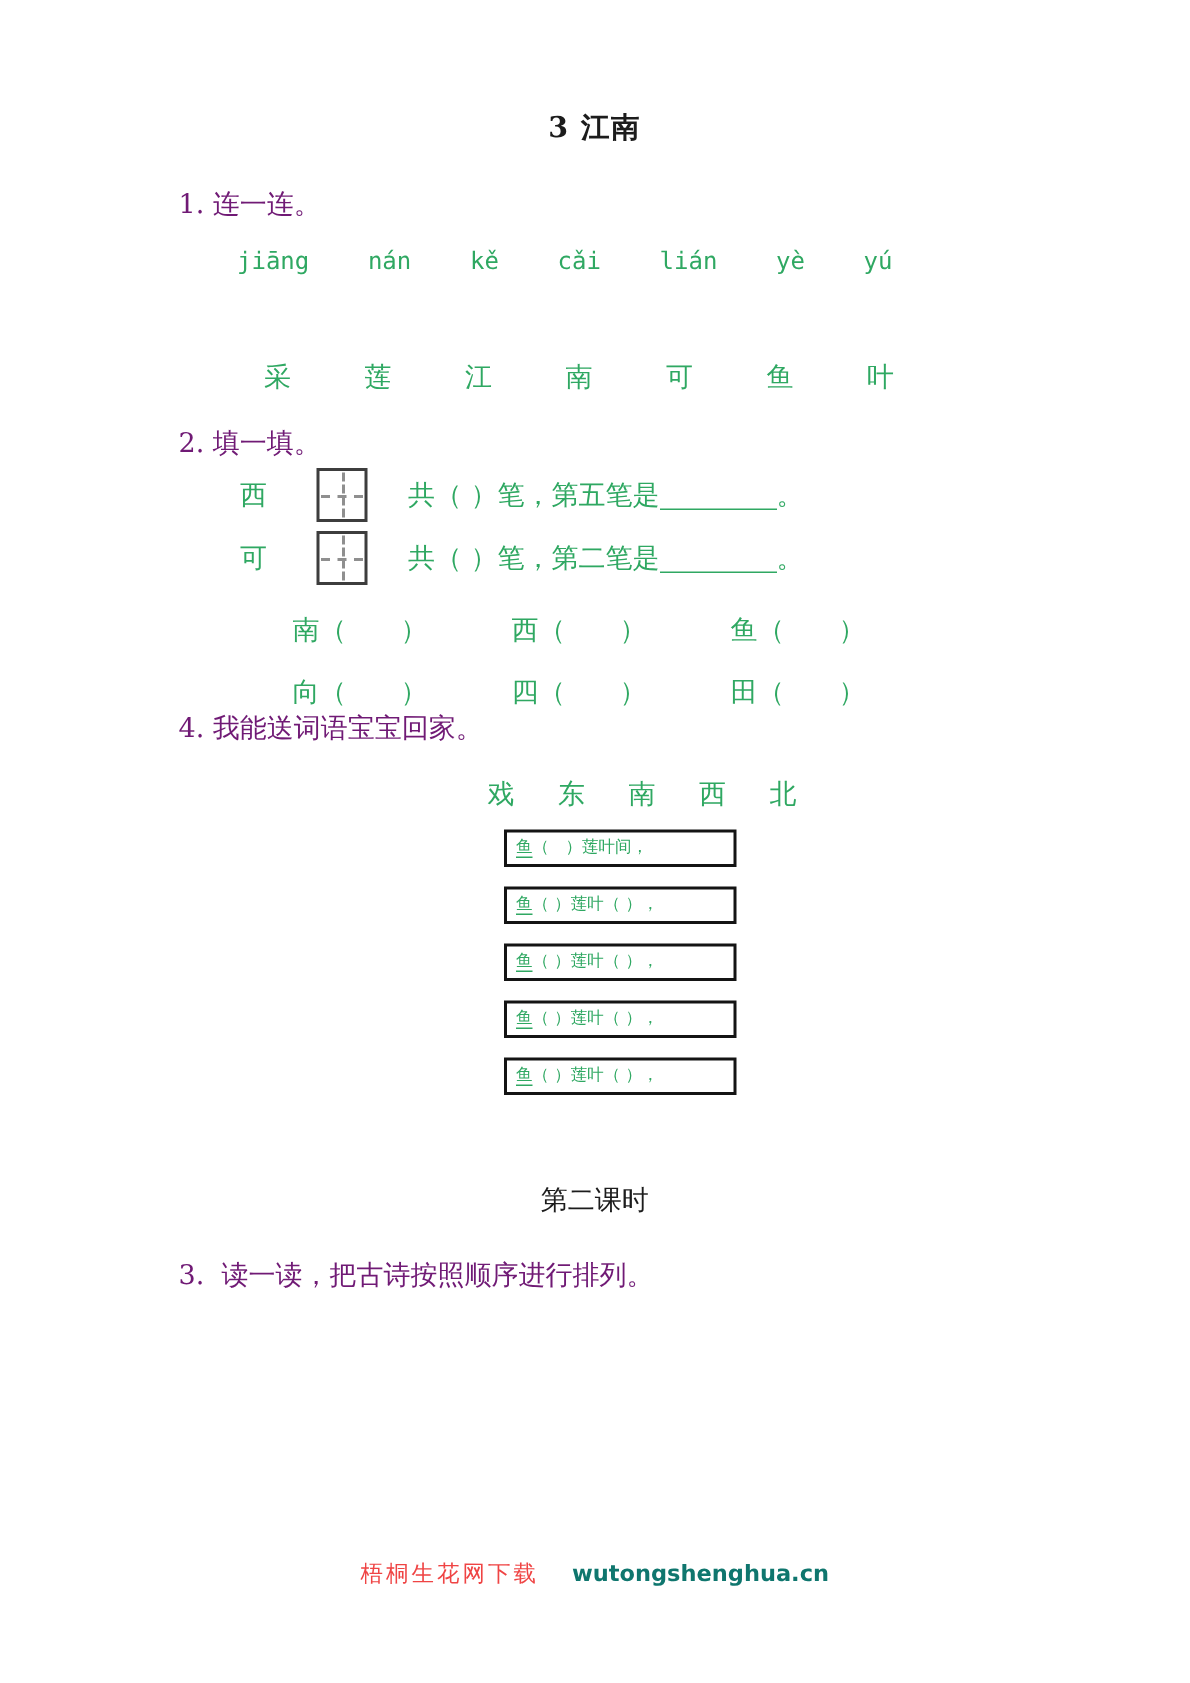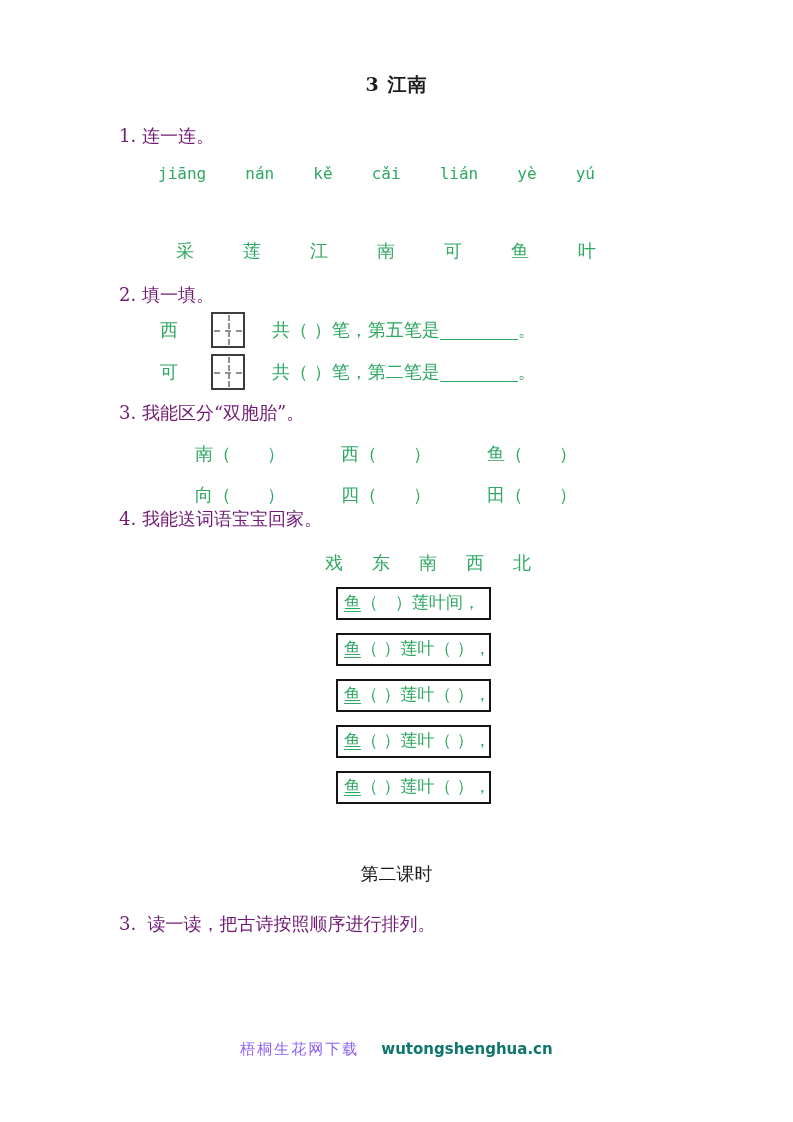--- a/index.html
+++ b/index.html
@@ -99,42 +99,42 @@
     margin-left:325px;
     margin-top:20px;
     font-size:18px;
     color:#2fa862;
   }
   .answer-box {
     width:140px;
     margin-left:336px;
     border:2px solid #141414;
     padding:2px 5px 4px 6px;
-    font-size:17px;
+    font-size:11px;
     color:#2fa862;
     white-space:pre;
     background:#fff;
   }
   .answer-box .head { text-decoration:underline; text-underline-offset:3px; }
   .box-1 { margin-top:12px; }
   .box-n { margin-top:13px; }
   .session2-heading { margin-top:58px; }
   .s2-q-label { margin-top:26px; white-space:pre; }
   .footer {
     position:absolute;
     top:1040px; left:0;
     width:100%;
     display:flex;
     justify-content:center;
     gap:22px;
     align-items:baseline;
   }
   .footer .site-name {
     font-size:15px;
-    color:#8b5cf6;
+    color:#ef4444;
     letter-spacing:2px;
   }
   .footer .site-url {
     font-family:"DejaVu Sans","Liberation Sans",sans-serif;
     font-weight:bold;
     font-size:15px;
     color:#0f766e;
   }
 </style>
 </head>
@@ -174,21 +174,20 @@
       <span>。</span>
   </div>
   <div class="fill-row">
     <span class="char">可</span>
     <span class="tian"></span>
     <span class="fill-text">共（ ）笔，第二笔是</span>
       <span class="blank"></span>
       <span>。</span>
   </div>
 
-  <div class="q-label q3-label">3. 我能区分“双胞胎”。</div>
   <div class="pair-row">
     <span>南（　　）</span>
     <span>西（　　）</span>
     <span>鱼（　　）</span>
   </div>
   <div class="pair-row">
     <span>向（　　）</span>
     <span>四（　　）</span>
     <span>田（　　）</span>
   </div>

